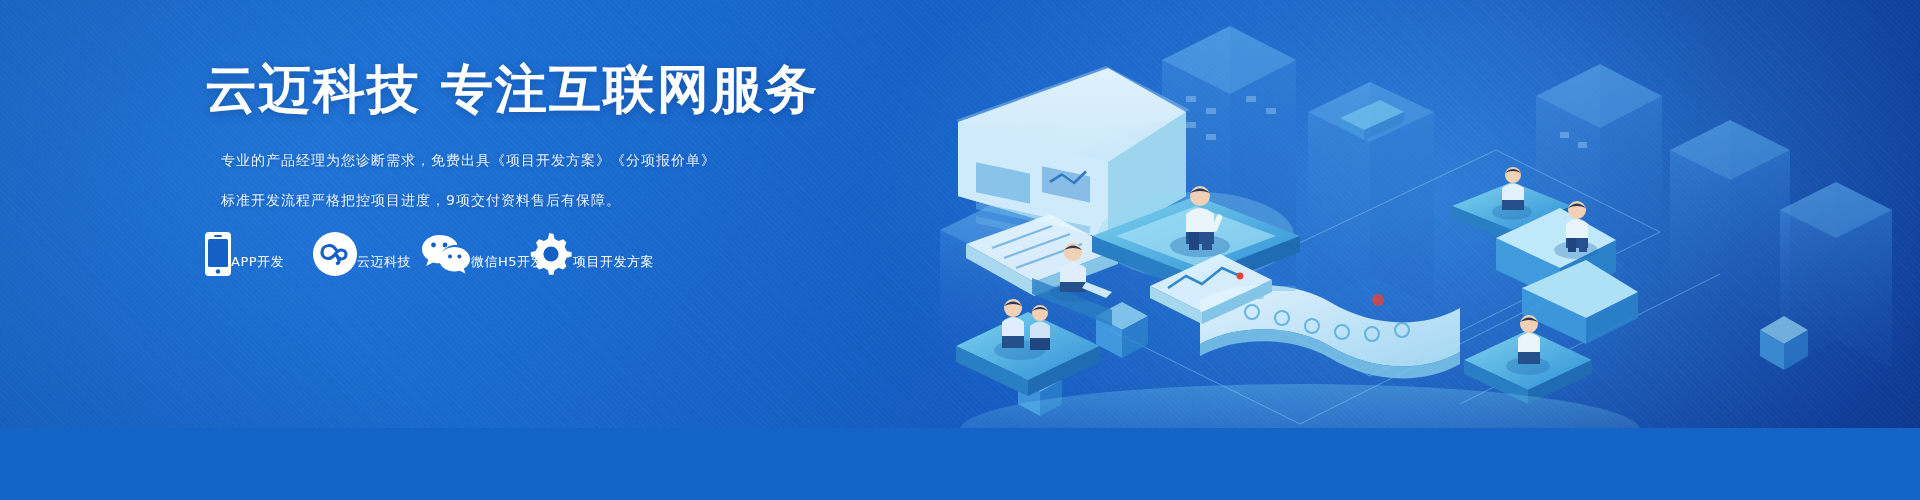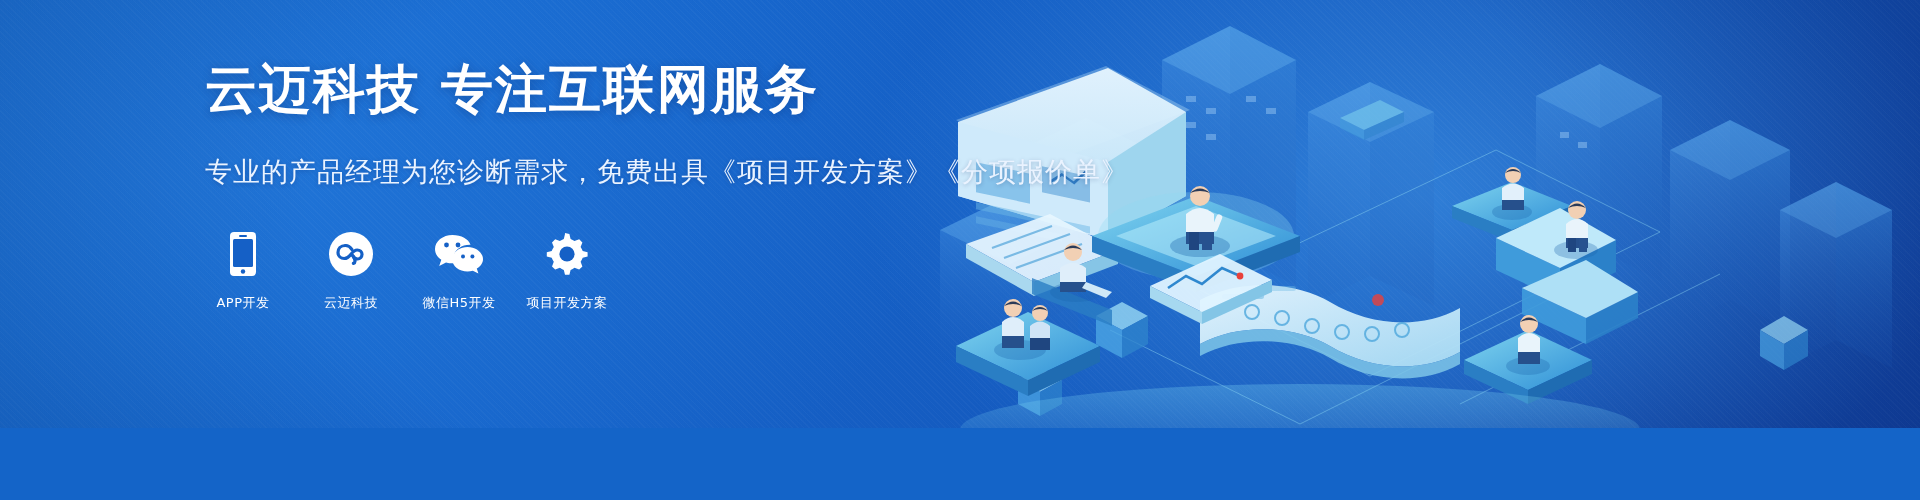--- a/index.html
+++ b/index.html
@@ -30,27 +30,27 @@
   
   .copy{position:absolute;left:205px;top:60px;width:700px;z-index:6;}
   .title{
     font-family:"DejaVu Sans","Liberation Sans",sans-serif;
     font-size:52px;font-weight:bold;color:#ffffff;letter-spacing:2px;
     line-height:1.15;margin:0 0 28px 0;white-space:nowrap;
     text-shadow:0 2px 10px rgba(0,25,80,.28);
   }
   .sub{
     font-family:"DejaVu Sans","Liberation Sans",sans-serif;
-    font-size:27px;color:#eaf3ff;line-height:1.75;letter-spacing:1px;
-    margin:0;white-space:nowrap;text-shadow:0 1px 4px rgba(0,25,80,.25);
+    font-size:14px;color:#eaf3ff;line-height:1.75;letter-spacing:1px;
+    margin:16px;white-space:nowrap;text-shadow:0 1px 4px rgba(0,25,80,.25);
   }
 
   
   .services{position:absolute;left:205px;top:230px;display:flex;align-items:flex-end;gap:32px;z-index:6;}
-  .svc{width:76px;display:flex;flex-direction:column;align-items:center;}
+  .svc{width:76px;display:flex;flex-direction:row;align-items:center;}
   .svc-ico{height:48px;display:flex;align-items:center;justify-content:center;margin-bottom:16px;}
   .svc-ico svg{display:block;fill:#ffffff;}
   .svc-label{
     font-family:"DejaVu Sans","Liberation Sans",sans-serif;
     font-size:13px;color:#ffffff;white-space:nowrap;letter-spacing:.5px;
   }
 
   
   .art{position:absolute;right:0;top:0;width:1020px;height:500px;z-index:3;}
   .art svg{display:block;}
@@ -304,20 +304,21 @@
 
       <ellipse cx="400" cy="430" rx="340" ry="46" fill="url(#glow)"></ellipse>
     </svg>
   </div>
 
   <div class="vignette"></div>
 
   <div class="copy">
     <h1 class="title">云迈科技 专注互联网服务</h1>
     <p class="sub">专业的产品经理为您诊断需求，免费出具《项目开发方案》《分项报价单》</p>
+    <p class="sub">标准开发流程严格把控项目进度，9项交付资料售后有保障。</p>
   </div>
 
   <div class="services">
 
     <div class="svc">
       <span class="svc-ico">
         <svg width="26" height="44" viewBox="0 0 26 44" xmlns="http://www.w3.org/2000/svg">
           <rect x="0" y="0" width="26" height="44" rx="4" fill="#ffffff"></rect>
           <rect x="3" y="7" width="20" height="28" rx="1.5" fill="#1560c6"></rect>
           <rect x="9" y="3" width="8" height="2" rx="1" fill="#1560c6"></rect>

